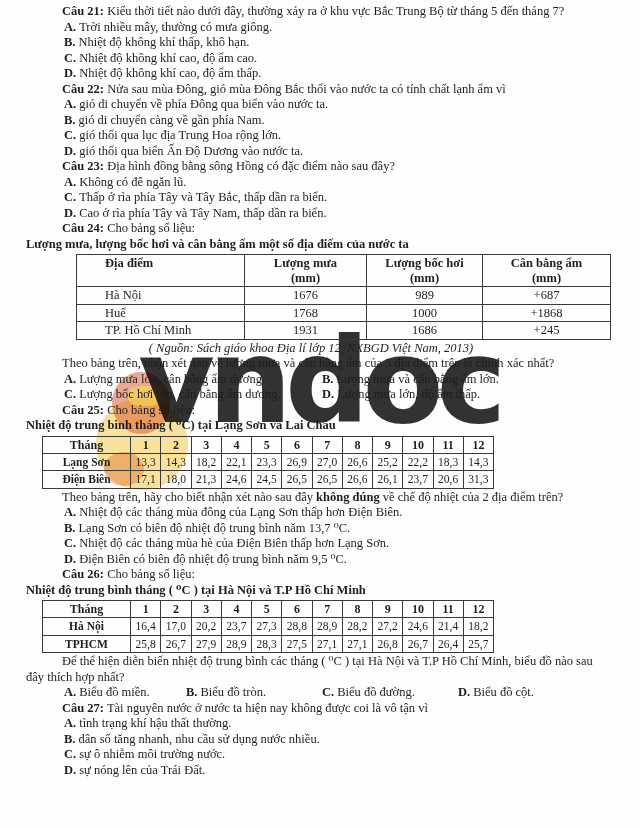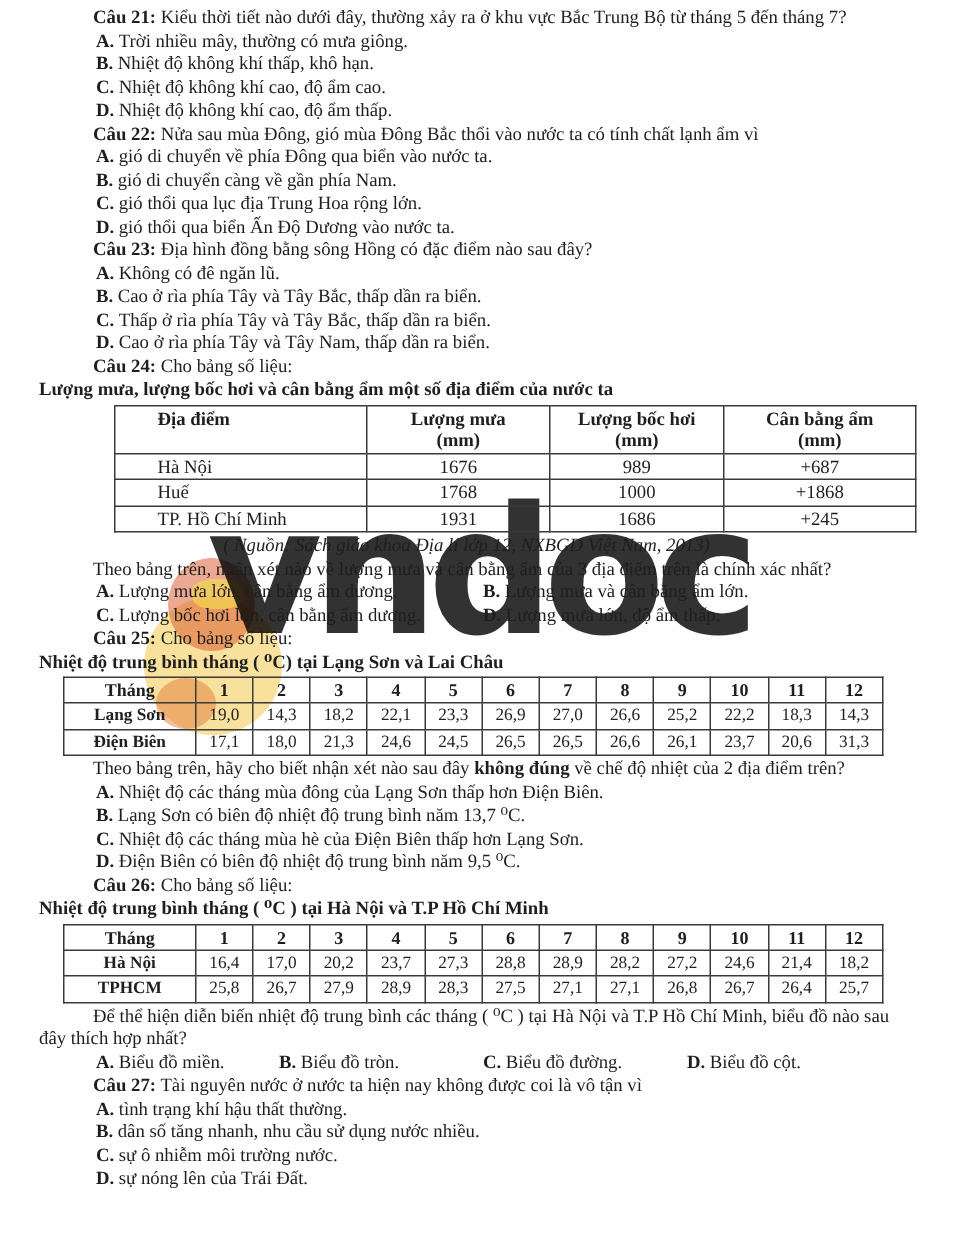--- a/index.html
+++ b/index.html
@@ -35,21 +35,21 @@
   .optrow4 .o3{width:136px;}
   .tbl-title{text-align:left;font-weight:bold;margin-right:10px;}
   .src{text-align:center;font-style:italic;padding-right:16px;font-family:Liberation Serif, serif;}
   table{border-collapse:collapse;table-layout:fixed;}
   th,td{border:1px solid #3a3a3a;text-align:center;padding:0;}
   .t1{width:534px;margin:2px 0 1px 50px;}
   .t1 th{font-weight:bold;line-height:14.5px;padding:1px 0;}
   .t1 td{line-height:16.5px;}
   .t1 .nm{text-align:left;padding-left:28px;}
   .t1 th.nm{vertical-align:top;}
-  .mt{width:547px;margin:2px 0 1px 16px;font-size:12px;padding-left:12px;}
+  .mt{width:452px;margin:2px 0 1px 16px;font-size:12px;padding-left:12px;}
   .mt th{font-weight:bold;line-height:16px;}
   .mt td{line-height:16.5px;font-size:11.5px;}
   .mt .nm{font-weight:bold;}
 </style>
 </head>
 <body>
 
 <div class="watermark">
   <div class="wm-blob wm-b1"></div>
   <div class="wm-blob wm-b2"></div>
@@ -67,21 +67,20 @@
   <p class="opt"><b class="olabel">D.</b><span>Nhiệt độ không khí cao, độ ẩm thấp.</span></p>
 
   <p class="qline"><b>Câu 22:</b> <span>Nửa sau mùa Đông, gió mùa Đông Bắc thổi vào nước ta có tính chất lạnh ẩm vì</span></p>
   <p class="opt"><b class="olabel">A.</b><span>gió di chuyển về phía Đông qua biển vào nước ta.</span></p>
   <p class="opt"><b class="olabel">B.</b><span>gió di chuyển càng về gần phía Nam.</span></p>
   <p class="opt"><b class="olabel">C.</b><span>gió thổi qua lục địa Trung Hoa rộng lớn.</span></p>
   <p class="opt"><b class="olabel">D.</b><span>gió thổi qua biển Ấn Độ Dương vào nước ta.</span></p>
 
   <p class="qline"><b>Câu 23:</b> <span>Địa hình đồng bằng sông Hồng có đặc điểm nào sau đây?</span></p>
   <p class="opt"><b class="olabel">A.</b><span>Không có đê ngăn lũ.</span></p>
-  <p class="opt"><b class="olabel">B.</b><span>Cao ở rìa phía Tây và Tây Bắc, thấp dần ra biển.</span></p>
   <p class="opt"><b class="olabel">C.</b><span>Thấp ở rìa phía Tây và Tây Bắc, thấp dần ra biển.</span></p>
   <p class="opt"><b class="olabel">D.</b><span>Cao ở rìa phía Tây và Tây Nam, thấp dần ra biển.</span></p>
 
   <p class="qline"><b>Câu 24:</b> <span>Cho bảng số liệu:</span></p>
   <p class="tbl-title">Lượng mưa, lượng bốc hơi và cân bằng ẩm một số địa điểm của nước ta</p>
   <table class="t1">
     <colgroup>
         <col style="width:168px">
         <col style="width:122px">
         <col style="width:116px">
@@ -151,21 +150,21 @@
       <th>6</th>
       <th>7</th>
       <th>8</th>
       <th>9</th>
       <th>10</th>
       <th>11</th>
       <th>12</th>
     </tr>
     <tr>
       <td class="nm">Lạng Sơn</td>
-      <td>19,0</td>
+      <td>13,3</td>
       <td>14,3</td>
       <td>18,2</td>
       <td>22,1</td>
       <td>23,3</td>
       <td>26,9</td>
       <td>27,0</td>
       <td>26,6</td>
       <td>25,2</td>
       <td>22,2</td>
       <td>18,3</td>

